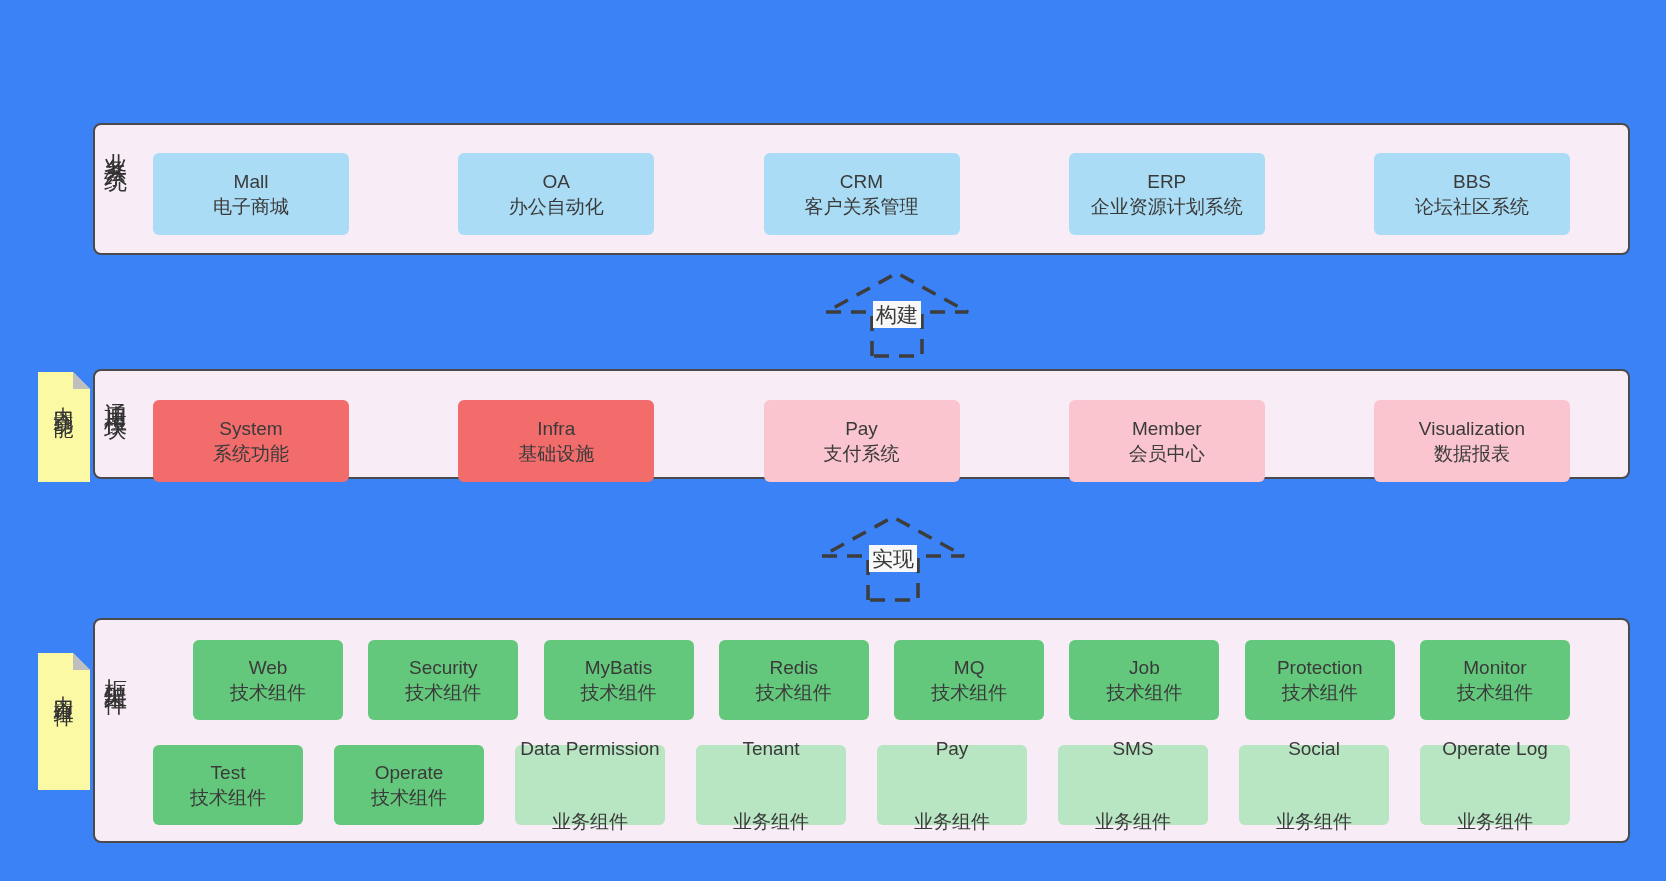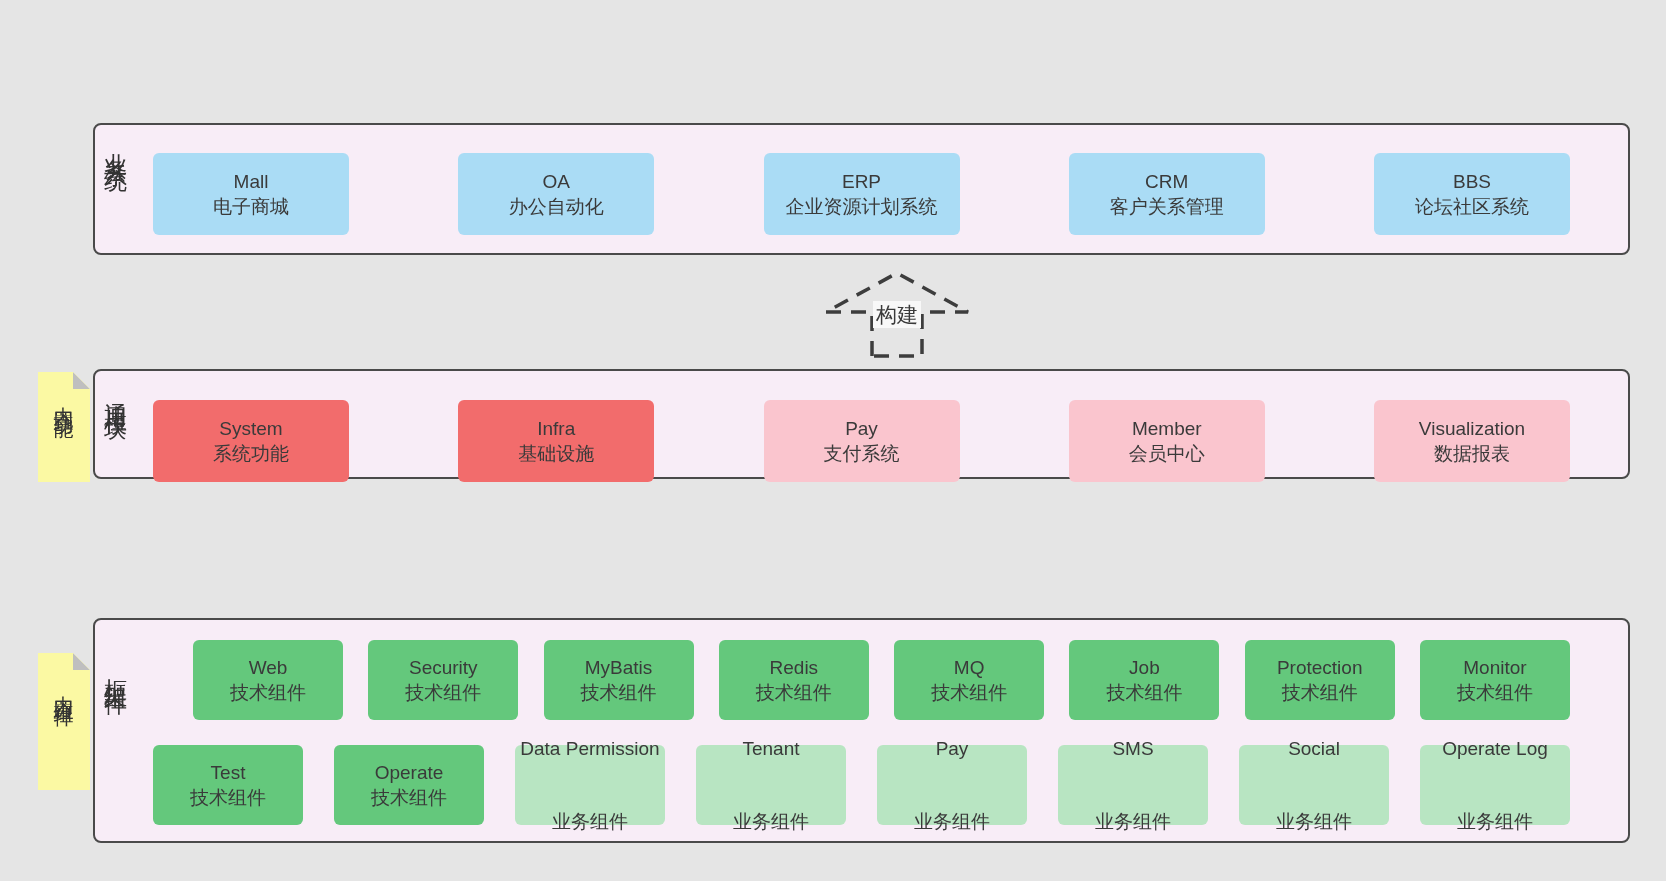--- a/index.html
+++ b/index.html
@@ -1,18 +1,18 @@
 <!DOCTYPE html>
 <html><head>
 <meta charset="utf-8">
 <style>
   * { margin:0; padding:0; box-sizing:border-box; }
   html,body { background:#f8f8f8; }
   body { font-family:"Liberation Sans","DejaVu Sans",sans-serif; color:#3a3a3a; }
-  .canvas { position:relative; width:1666px; height:881px; background:#e5e5e5; overflow:hidden; }
+  .canvas { position:relative; width:1666px; height:881px; background:#3b82f6; overflow:hidden; }
 
   .band {
     position:absolute; left:93px; width:1537px;
     background:#f8edf7; border:2px solid #4a4a4a; border-radius:8px;
   }
   .band1 { top:123px; height:132px; }
   .band2 { top:369px; height:110px; }
   .band3 { top:618px; height:225px; }
 
   .band-label {
@@ -82,26 +82,26 @@
     <div class="boxes">
       <div class="box w6 blue">
         <div>Mall</div>
         <div>电子商城</div>
       </div>
       <div class="box w6 blue">
         <div>OA</div>
         <div>办公自动化</div>
       </div>
       <div class="box w6 blue">
+        <div>CRM</div>
+        <div>客户关系管理</div>
+      </div>
+      <div class="box w6 blue">
         <div>ERP</div>
         <div>企业资源计划系统</div>
-      </div>
-      <div class="box w6 blue">
-        <div>CRM</div>
-        <div>客户关系管理</div>
       </div>
       <div class="box w6 blue">
         <div>BBS</div>
         <div>论坛社区系统</div>
       </div>
     </div>
   </div>
 
   <div class="arrow arrow1">
     <svg viewBox="0 0 150 90">
@@ -133,20 +133,26 @@
         <div>Member</div>
         <div>会员中心</div>
       </div>
       <div class="box w6 pink">
         <div>Visualization</div>
         <div>数据报表</div>
       </div>
     </div>
   </div>
 
+  <div class="arrow arrow2">
+    <svg viewBox="0 0 150 90">
+      <polygon points="50,86 50,42 4,42 75,3 146,42 100,42 100,86" fill="none" stroke="#3d3d3d" stroke-width="3.5" stroke-dasharray="15 10"></polygon>
+    </svg>
+    <div class="arrow-label">实现</div>
+  </div>
 
   <div class="sticky sticky2">
     <span class="sticky-text">内置组件</span>
   </div>
 
   <div class="band band3">
     <div class="band-label">框架组件</div>
     <div class="boxes row1">
       <div class="box w8 green">
         <div>Web</div>

